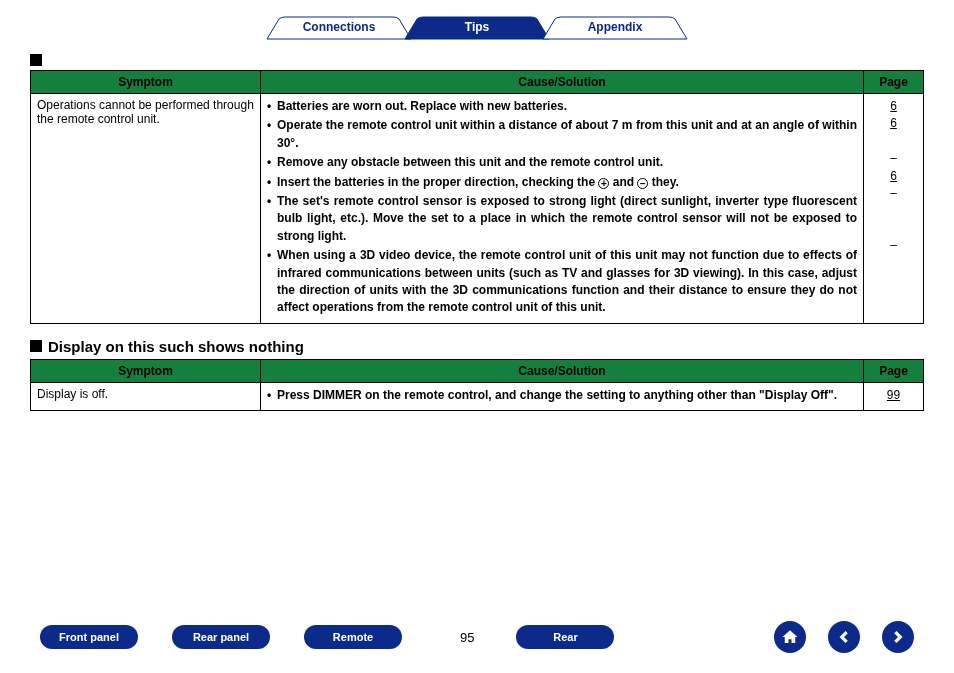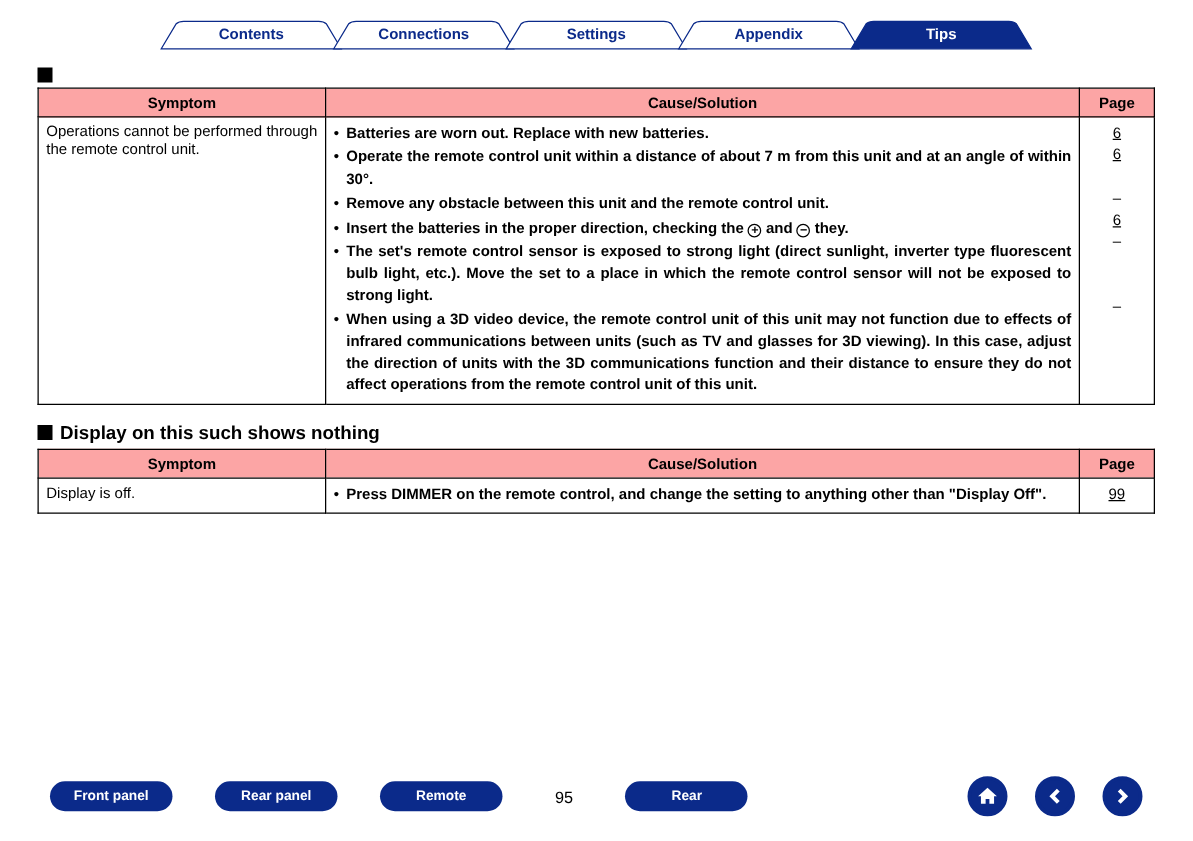--- a/index.html
+++ b/index.html
@@ -63,21 +63,21 @@
     border-collapse: collapse;
     table-layout: fixed;
   }
   table.trouble th, table.trouble td {
     border: 1px solid #000;
     font-size: 12px;
     vertical-align: top;
     padding: 4px 6px;
   }
   table.trouble th {
-    background: #fca5a5;
+    background: #15803d;
     text-align: center;
     font-weight: bold;
   }
   table.trouble td.pg { text-align: center; }
   .pg a, .pg span.link { text-decoration: underline; color: #000; cursor: pointer; }
   .pg .dash { text-decoration: none; }
   .pg .line { display: block; line-height: 1.45; }
 
   ul.bul {
     list-style: none;
@@ -126,21 +126,21 @@
     line-height: 24px;
     width: 98px;
     text-align: center;
     font-size: 11px;
     font-weight: bold;
     cursor: pointer;
   }
   .page-num {
     font-size: 13px;
     color: #000;
-    margin-left: 8px;
+    margin-left: 24px;
     margin-right: 8px;
   }
   .nav-icons {
     margin-left: auto;
     display: flex;
     gap: 22px;
   }
   .circle-btn {
     width: 32px; height: 32px;
     border-radius: 50%;
@@ -158,45 +158,33 @@
 <body>
 
 <div class="page">
 
   <div class="tabs">
 
     <div class="tab inactive">
       <svg viewBox="0 0 148 24" preserveAspectRatio="none" width="148" height="24">
           <path class="tab-shape" d="M2 23 L14 3 Q16 1 20 1 L128 1 Q132 1 134 3 L146 23 Z"></path>
         </svg>
-      <span>Contents</span>
+      <span>Connections</span>
+    </div>
+    <div class="tab active">
+      <svg viewBox="0 0 148 24" preserveAspectRatio="none" width="148" height="24">
+          <path class="tab-shape" d="M2 23 L14 3 Q16 1 20 1 L128 1 Q132 1 134 3 L146 23 Z"></path>
+        </svg>
+      <span>Tips</span>
     </div>
     <div class="tab inactive">
       <svg viewBox="0 0 148 24" preserveAspectRatio="none" width="148" height="24">
           <path class="tab-shape" d="M2 23 L14 3 Q16 1 20 1 L128 1 Q132 1 134 3 L146 23 Z"></path>
         </svg>
-      <span>Connections</span>
-    </div>
-    <div class="tab inactive">
-      <svg viewBox="0 0 148 24" preserveAspectRatio="none" width="148" height="24">
-          <path class="tab-shape" d="M2 23 L14 3 Q16 1 20 1 L128 1 Q132 1 134 3 L146 23 Z"></path>
-        </svg>
-      <span>Settings</span>
-    </div>
-    <div class="tab inactive">
-      <svg viewBox="0 0 148 24" preserveAspectRatio="none" width="148" height="24">
-          <path class="tab-shape" d="M2 23 L14 3 Q16 1 20 1 L128 1 Q132 1 134 3 L146 23 Z"></path>
-        </svg>
       <span>Appendix</span>
-    </div>
-    <div class="tab active">
-      <svg viewBox="0 0 148 24" preserveAspectRatio="none" width="148" height="24">
-          <path class="tab-shape" d="M2 23 L14 3 Q16 1 20 1 L128 1 Q132 1 134 3 L146 23 Z"></path>
-        </svg>
-      <span>Tips</span>
     </div>
   </div>
 
   <h2 class="sec">
     <span class="sq"></span>
   </h2>
 
   <table class="trouble">
     <colgroup>
       <col style="width:230px">

